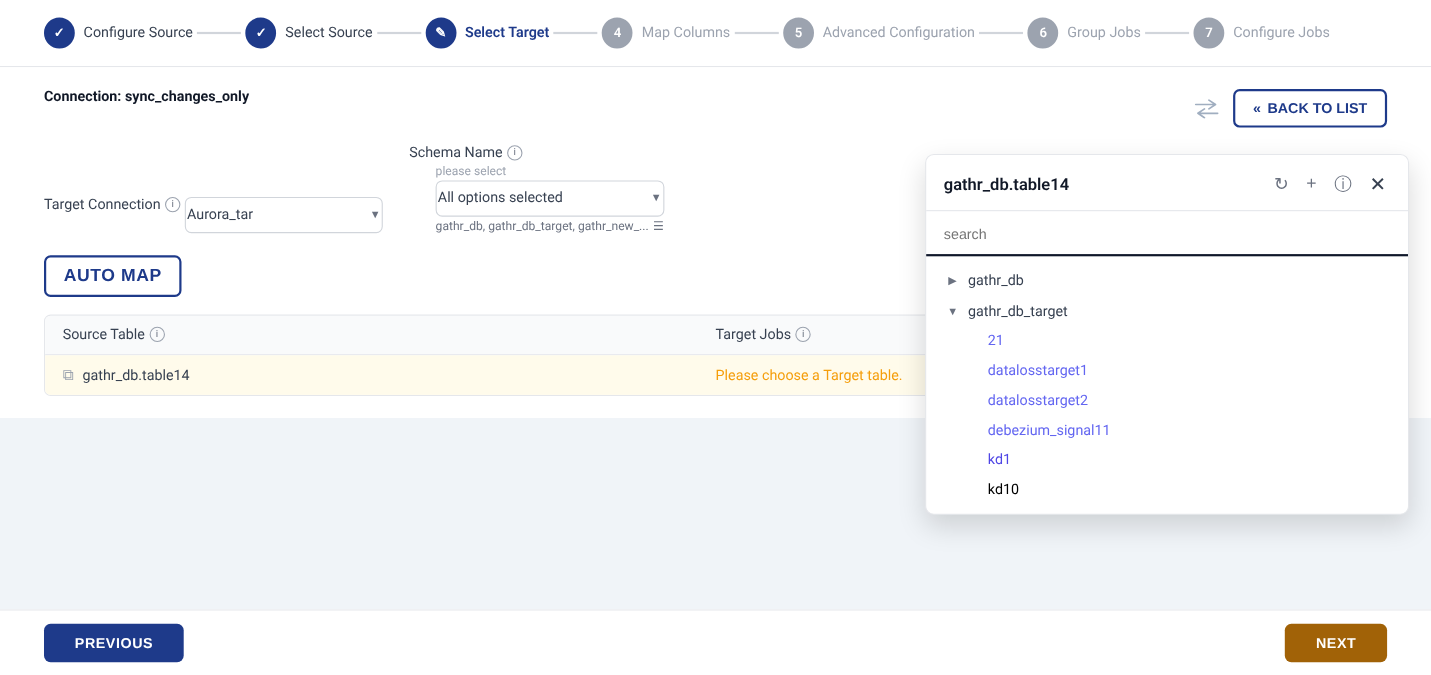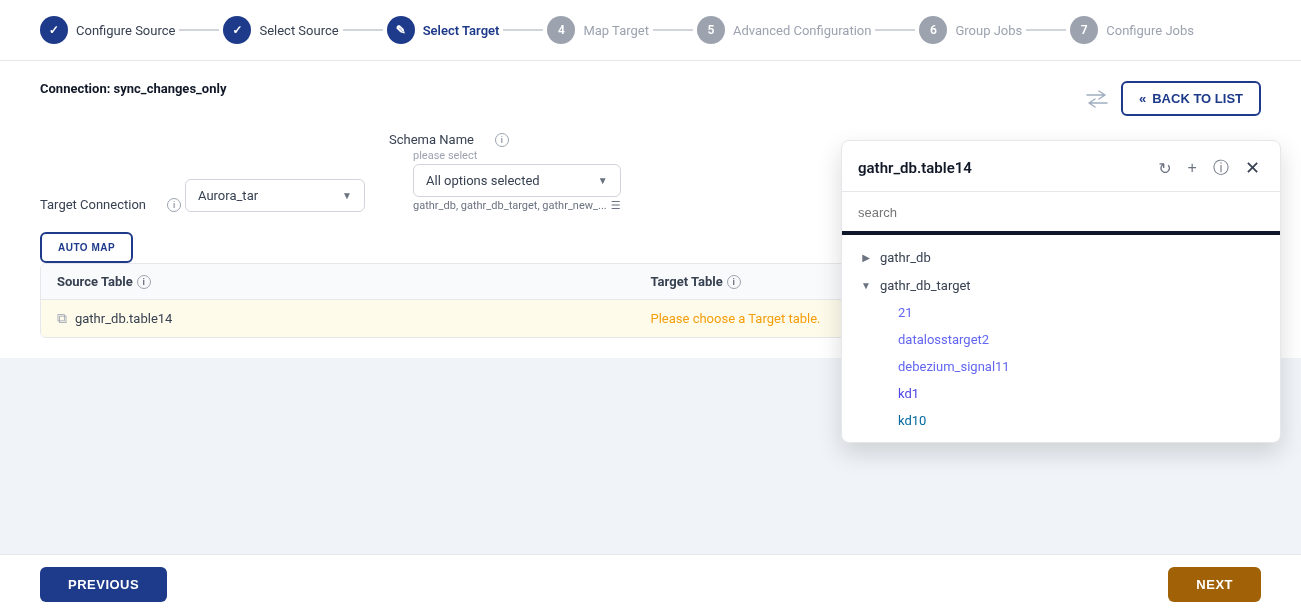--- a/index.html
+++ b/index.html
@@ -112,41 +112,41 @@
     .control-group {
       display: flex;
       flex-direction: row;
       gap: 4px;
     }
 
     .control-label {
       font-size: 13px;
       color: #374151;
       display: flex;
-      align-items: flex-end;
-      gap: 21px;
+      align-items: flex-start;
+      gap: 4px;
     }
 
     .info-icon {
       width: 14px;
       height: 14px;
       border: 1px solid #9ca3af;
       border-radius: 50%;
       display: inline-flex;
       align-items: center;
       justify-content: center;
       font-size: 9px;
       color: #6b7280;
       cursor: pointer;
     }
 
     .select-box {
       border: 1px solid #d1d5db;
       border-radius: 6px;
-      padding: 8px 12px;
+      padding: 8px 1px;
       font-size: 13px;
       color: #374151;
       background: #fff;
       display: flex;
       align-items: center;
       justify-content: space-between;
       cursor: pointer;
       min-width: 180px;
       gap: 4px;
       text-align: center;
@@ -201,49 +201,50 @@
       gap: 4px;
       color: #9ca3af;
       font-size: 18px;
     }
 
     
     .auto-map-btn {
       border: 2px solid #1e3a8a;
       background: #fff;
       color: #1e3a8a;
-      font-size: 10px;
+      font-size: 16px;
       font-weight: 700;
       padding: 8px 16px;
       border-radius: 6px;
       cursor: pointer;
       letter-spacing: 0.5px;
+      margin-bottom: 16px;
     }
 
     
     .table-container {
       border: 1px solid #e5e7eb;
       border-radius: 6px;
       overflow: hidden;
     }
 
     .table-header {
       display: grid;
       grid-template-columns: 1fr 1fr;
       background: #f9fafb;
       border-bottom: 1px solid #e5e7eb;
       padding: 10px 16px;
     }
 
     .table-header-cell {
       font-size: 13px;
-      font-weight: 700;
-      color: #374151;
-      display: flex;
-      align-items: flex-end;
+      font-weight: 400;
+      color: #374151;
+      display: flex;
+      align-items: flex-start;
       gap: 4px;
     }
 
     .table-row {
       display: grid;
       grid-template-columns: 1fr 1fr;
       padding: 10px 16px;
       background: #fffbeb;
       align-items: center;
     }
@@ -308,21 +309,21 @@
       border-radius: 4px;
     }
 
     .close-btn {
       color: #374151;
       font-size: 18px;
     }
 
     .search-box {
       padding: 10px 16px;
-      border-bottom: 4px solid #0f172a;
+      border-bottom: 2px solid #0f172a;
     }
 
     .search-input {
       width: 100%;
       border: none;
       outline: none;
       font-size: 13px;
       color: #374151;
       background: transparent;
     }
@@ -427,21 +428,21 @@
     <div class="step-connector"></div>
 
     <div class="step">
       <div class="step-circle active">✎</div>
       <span class="step-label active">Select Target</span>
     </div>
     <div class="step-connector"></div>
 
     <div class="step">
       <div class="step-circle inactive">4</div>
-      <span class="step-label inactive">Map Target</span>
+      <span class="step-label inactive">Map Columns</span>
     </div>
     <div class="step-connector"></div>
 
     <div class="step">
       <div class="step-circle inactive">5</div>
       <span class="step-label inactive">Advanced Configuration</span>
     </div>
     <div class="step-connector"></div>
 
     <div class="step">
@@ -515,21 +516,21 @@
     <button class="auto-map-btn">AUTO MAP</button>
 
     
     <div class="table-container">
       <div class="table-header">
         <div class="table-header-cell">
           <span>Source Table</span>
           <span class="info-icon">i</span>
         </div>
         <div class="table-header-cell">
-          <span>Target Table</span>
+          <span>Target Jobs</span>
           <span class="info-icon">i</span>
         </div>
       </div>
       <div class="table-row">
         <div class="table-cell">
           <span class="copy-icon">⧉</span>
           <span>gathr_db.table14</span>
         </div>
         <div class="table-cell target-empty">
           <span>Please choose a Target table.</span>
@@ -561,30 +562,33 @@
 
       <div class="tree-item">
         <span class="tree-chevron">▼</span>
         <span class="tree-label">gathr_db_target</span>
       </div>
 
       <div class="tree-item tree-child">
         <span class="tree-label">21</span>
       </div>
       <div class="tree-item tree-child">
+        <span class="tree-label">datalosstarget1</span>
+      </div>
+      <div class="tree-item tree-child">
         <span class="tree-label">datalosstarget2</span>
       </div>
       <div class="tree-item tree-child">
         <span class="tree-label">debezium_signal11</span>
       </div>
       <div class="tree-item tree-child">
         <span class="tree-label" style="color:#4f46e5;">kd1</span>
       </div>
       <div class="tree-item tree-child">
-        <span class="tree-label" style="color:#0369a1;">kd10</span>
+        <span class="tree-label" style="color:#000000;">kd10</span>
       </div>
     </div>
   </div>
 
   <div class="bottom-nav">
     <button class="prev-btn">PREVIOUS</button>
     <button class="next-btn">NEXT</button>
   </div>
 
 </div>

